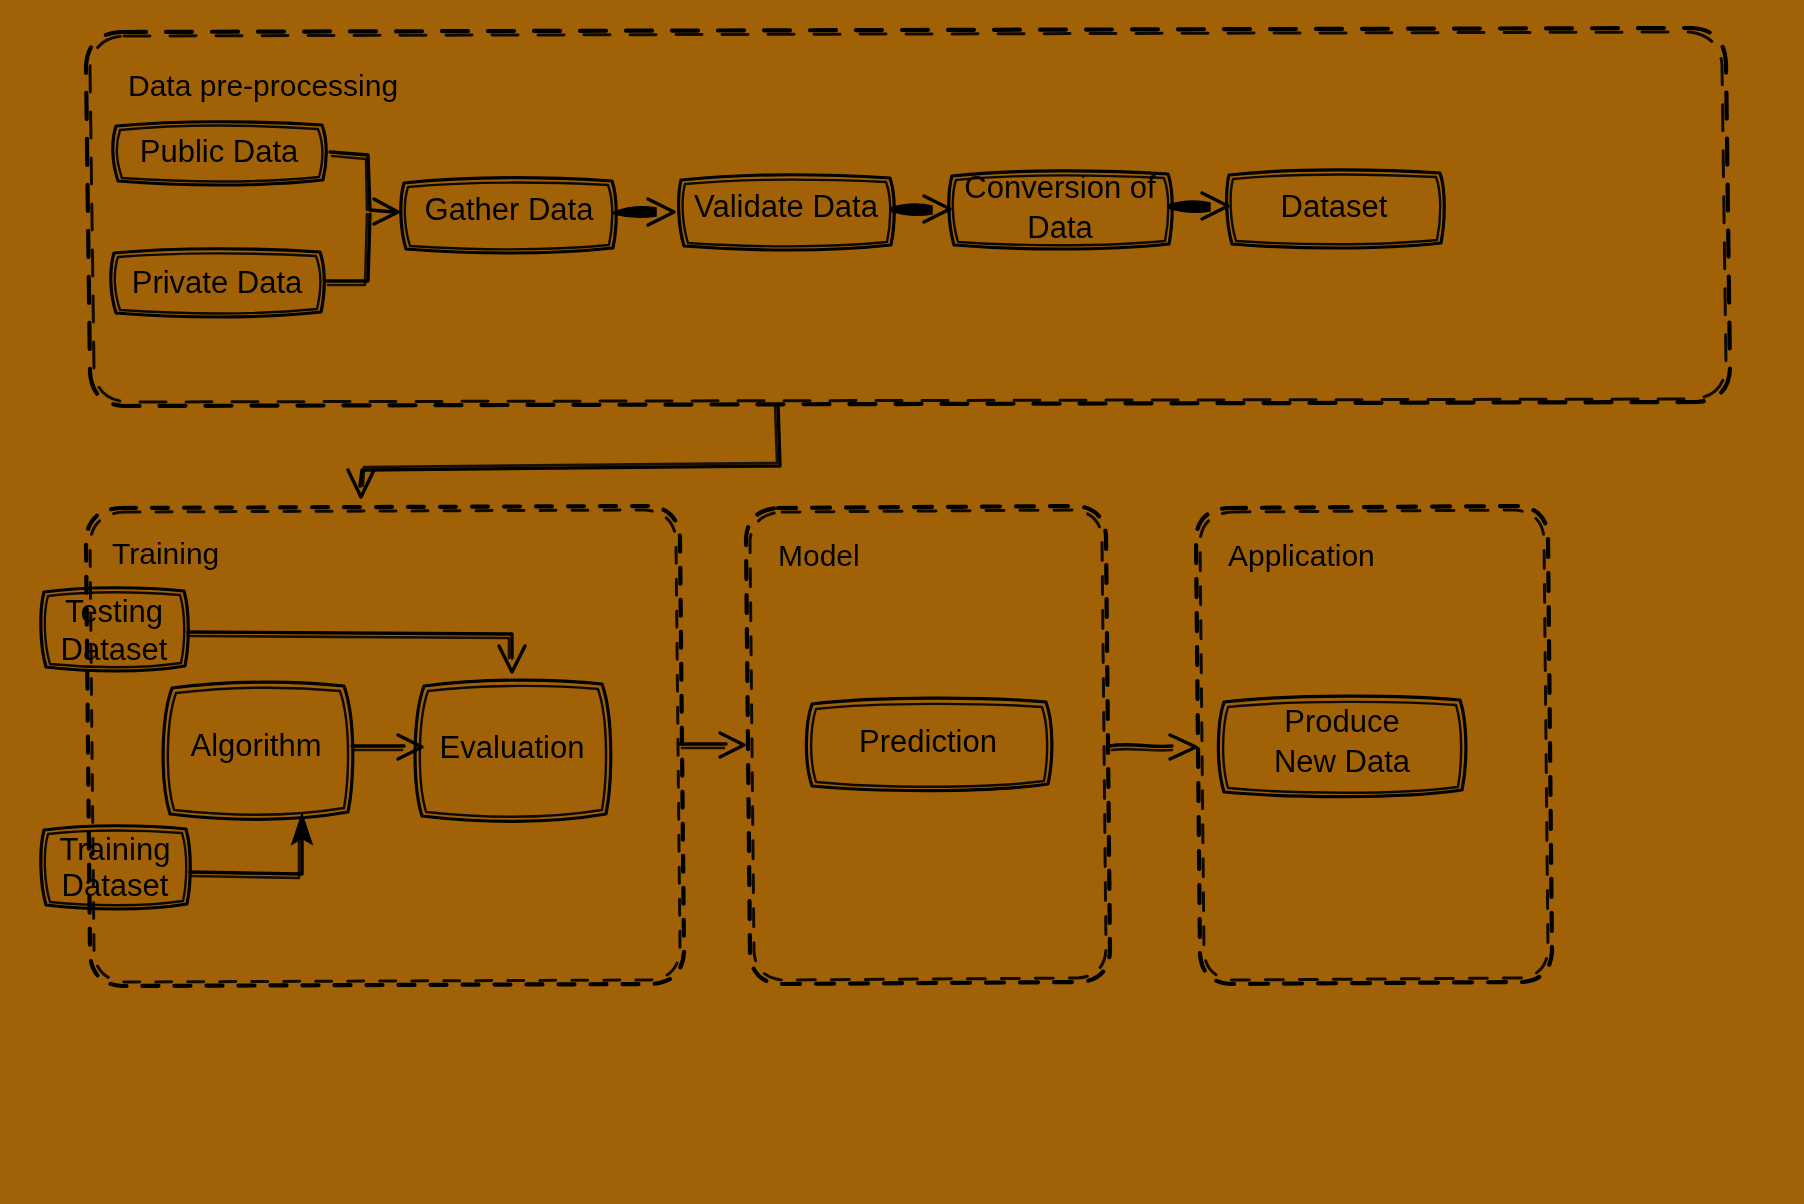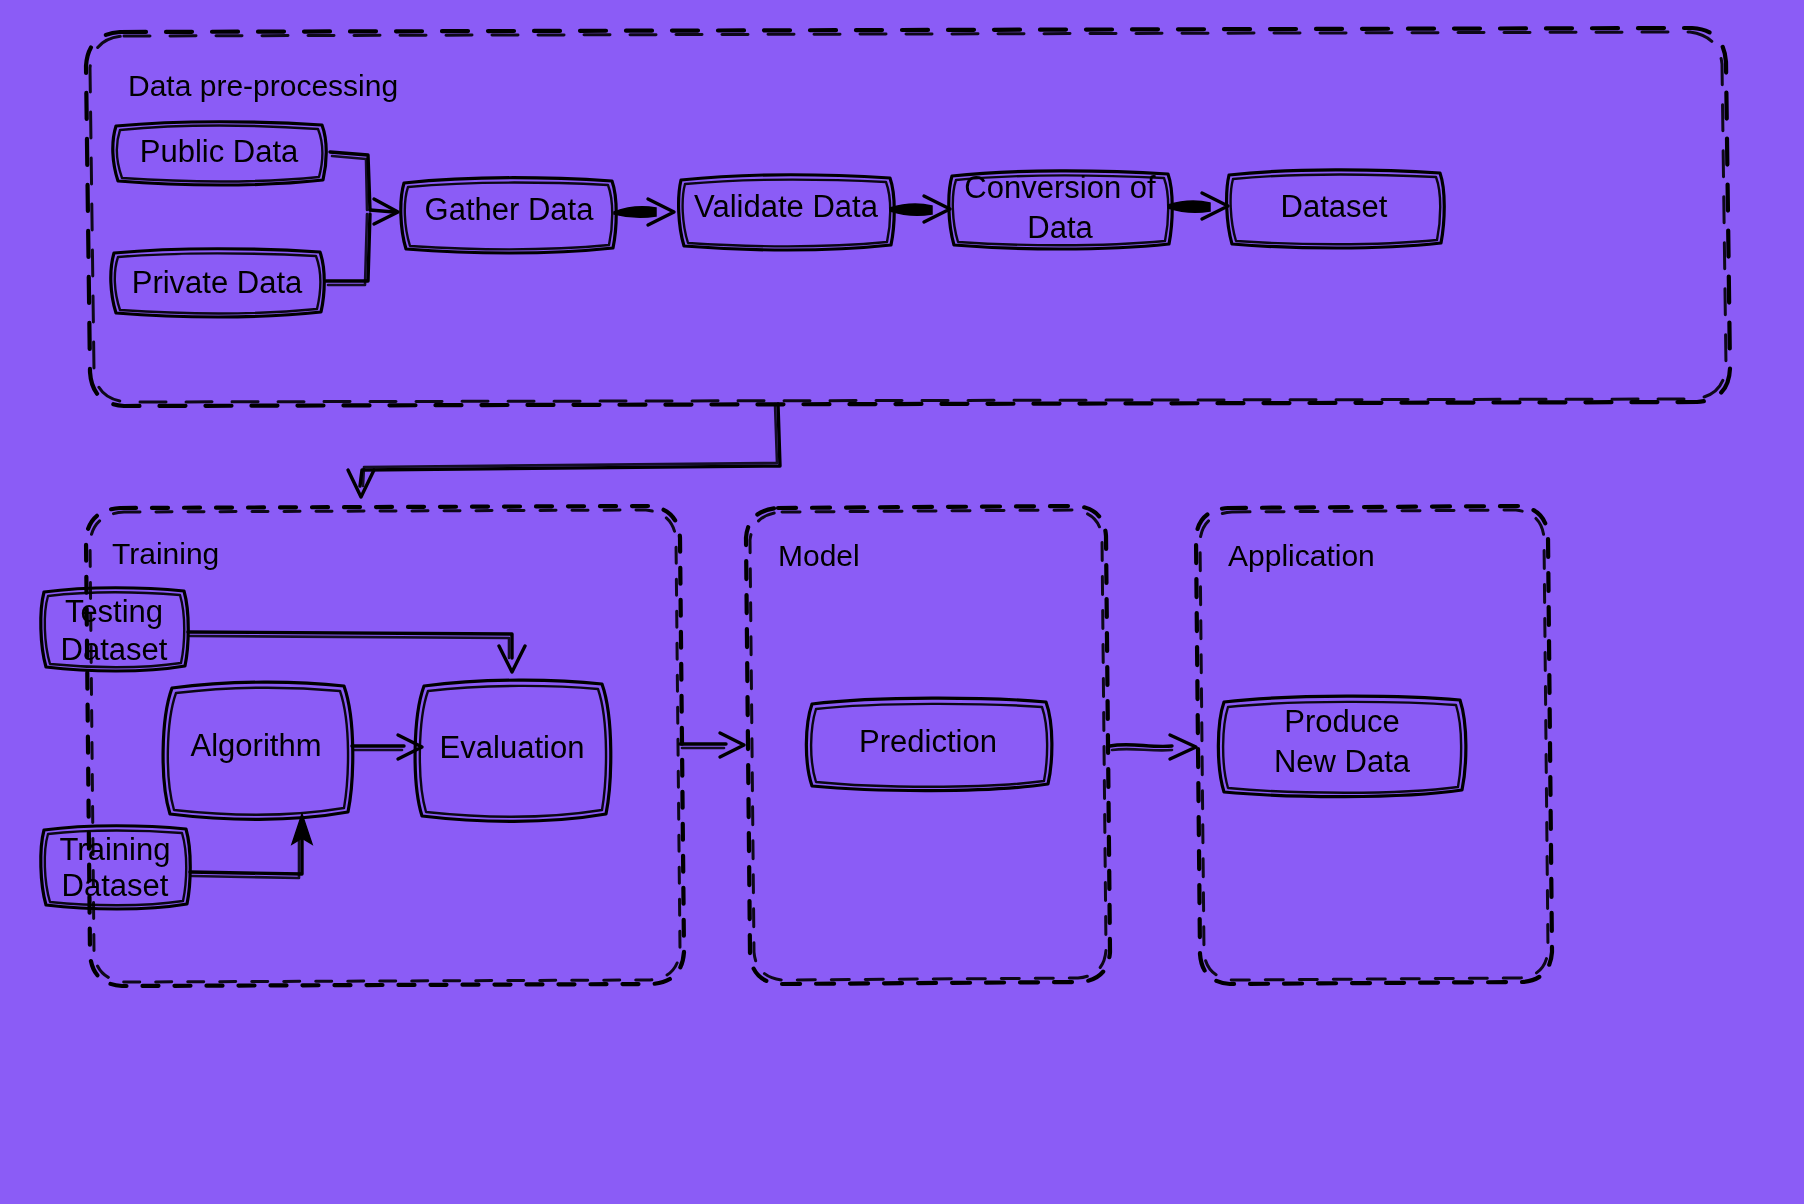--- a/index.html
+++ b/index.html
@@ -4,21 +4,21 @@
 <style>
   html, body {
     margin: 0;
     padding: 0;
     background: #ffffff;
   }
   #stage {
     position: relative;
     width: 1804px;
     height: 1204px;
-    background: #8b5cf6;
+    background: #a16207;
     overflow: hidden;
     font-family: "Liberation Sans", sans-serif;
   }
   svg#diagram {
     position: absolute;
     inset: 0;
     width: 1804px;
     height: 1204px;
   }
   .stroke {

